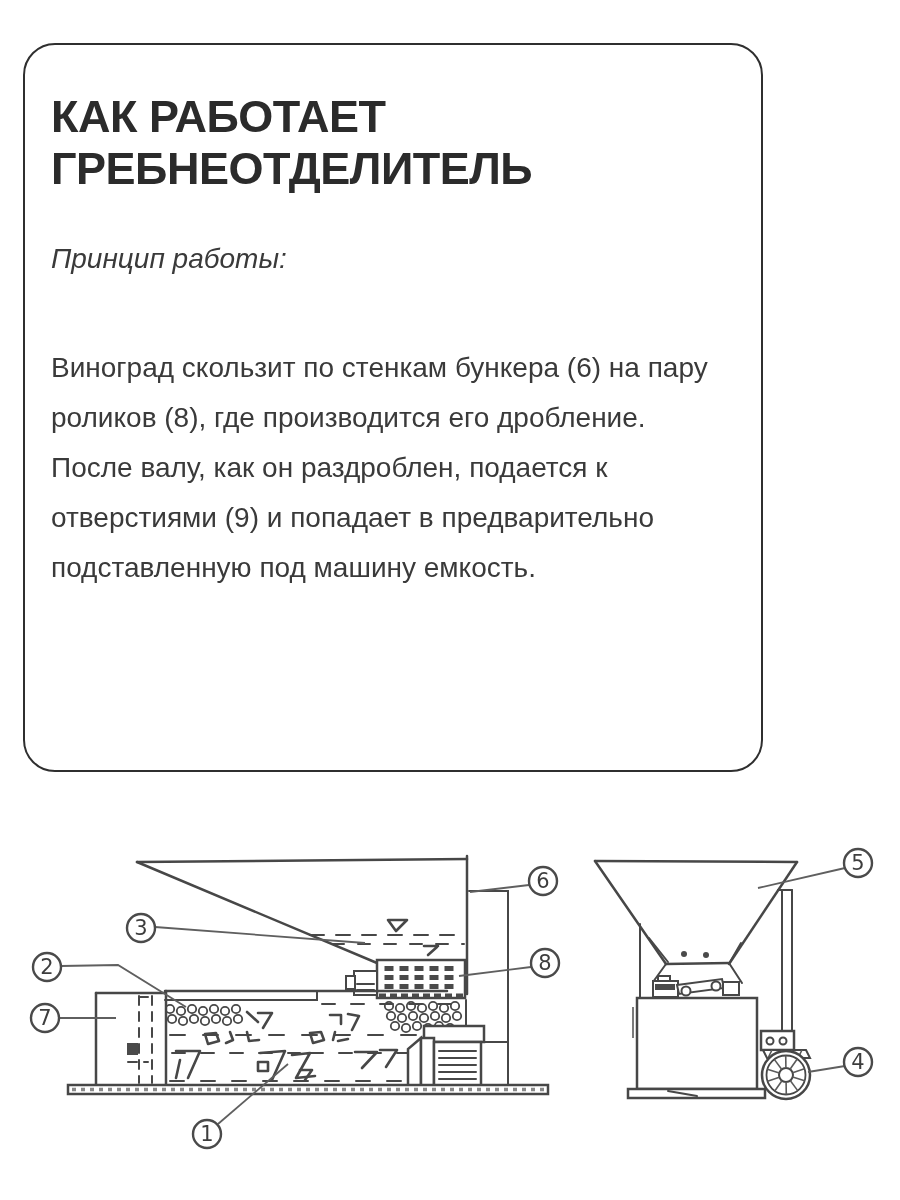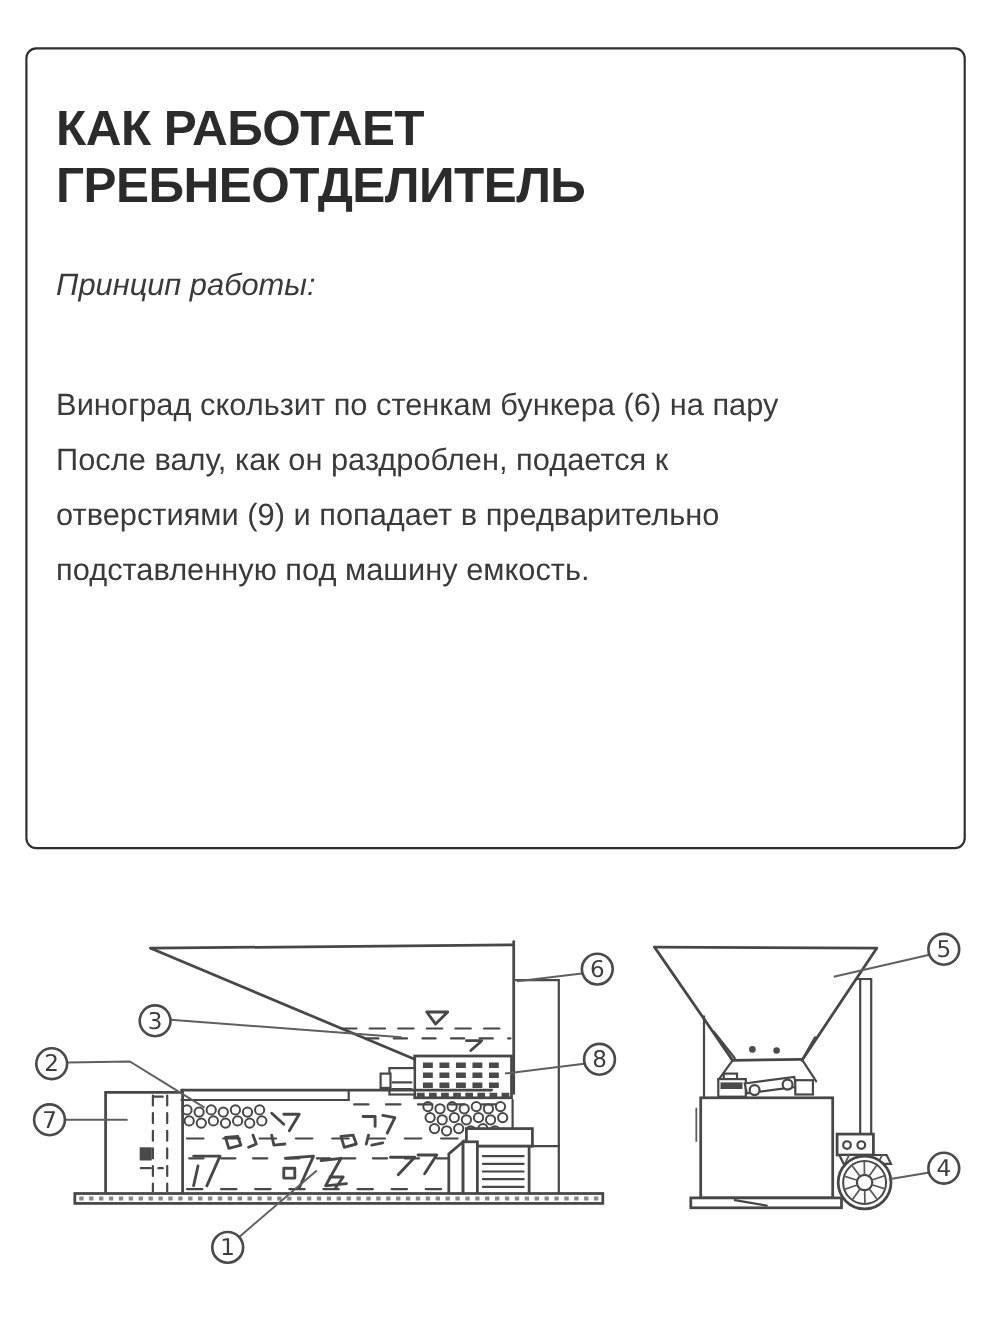--- a/index.html
+++ b/index.html
@@ -8,22 +8,22 @@
     --text:#3a3a3a;
     --title:#2b2b2b;
   }
   *{margin:0;padding:0;box-sizing:border-box;}
   html,body{background:#ffffff;}
   body{
     width:900px;height:1200px;position:relative;overflow:hidden;
     font-family:"Liberation Sans","DejaVu Sans",sans-serif;
   }
   .card{
-    position:absolute;left:23px;top:43px;width:855px;height:729px;
-    border:2.5px solid var(--ink-dark);border-radius:10px;background:#fff;
+    position:absolute;left:23px;top:43px;width:740px;height:729px;
+    border:2.5px solid var(--ink-dark);border-radius:32px;background:#fff;
     padding:46px 30px 0 26px;
   }
   .title{
     font-size:45px;line-height:52px;font-weight:bold;color:var(--title);
     letter-spacing:-0.5px;
   }
   .subtitle{
     margin-top:44px;font-size:28px;line-height:40px;color:var(--text);font-style:italic;
   }
   .body-text{margin-top:64px;}
@@ -51,20 +51,21 @@
 <body>
 
 <div class="card">
   <div class="title">
     <div>КАК РАБОТАЕТ</div>
     <div>ГРЕБНЕОТДЕЛИТЕЛЬ</div>
   </div>
   <div class="subtitle">Принцип работы:</div>
   <div class="body-text">
     <div class="body-line">Виноград скользит по стенкам бункера (6) на пару</div>
+    <div class="body-line">роликов (8), где производится его дробление.</div>
     <div class="body-line">После валу, как он раздроблен, подается к</div>
     <div class="body-line">отверстиями (9) и попадает в предварительно</div>
     <div class="body-line">подставленную под машину емкость.</div>
   </div>
 </div>
 
 <div class="diagram-wrap">
 <svg id="diagram-svg" width="900" height="390" viewBox="0 810 900 390" xmlns="http://www.w3.org/2000/svg">
 
   <g>

